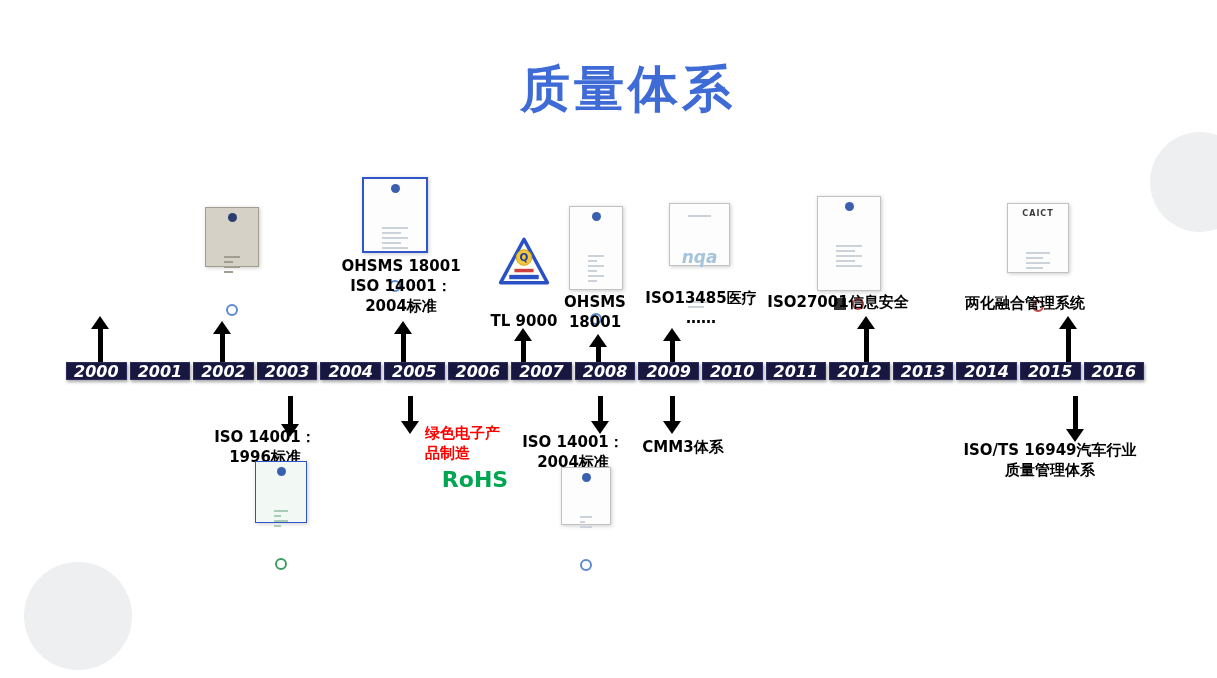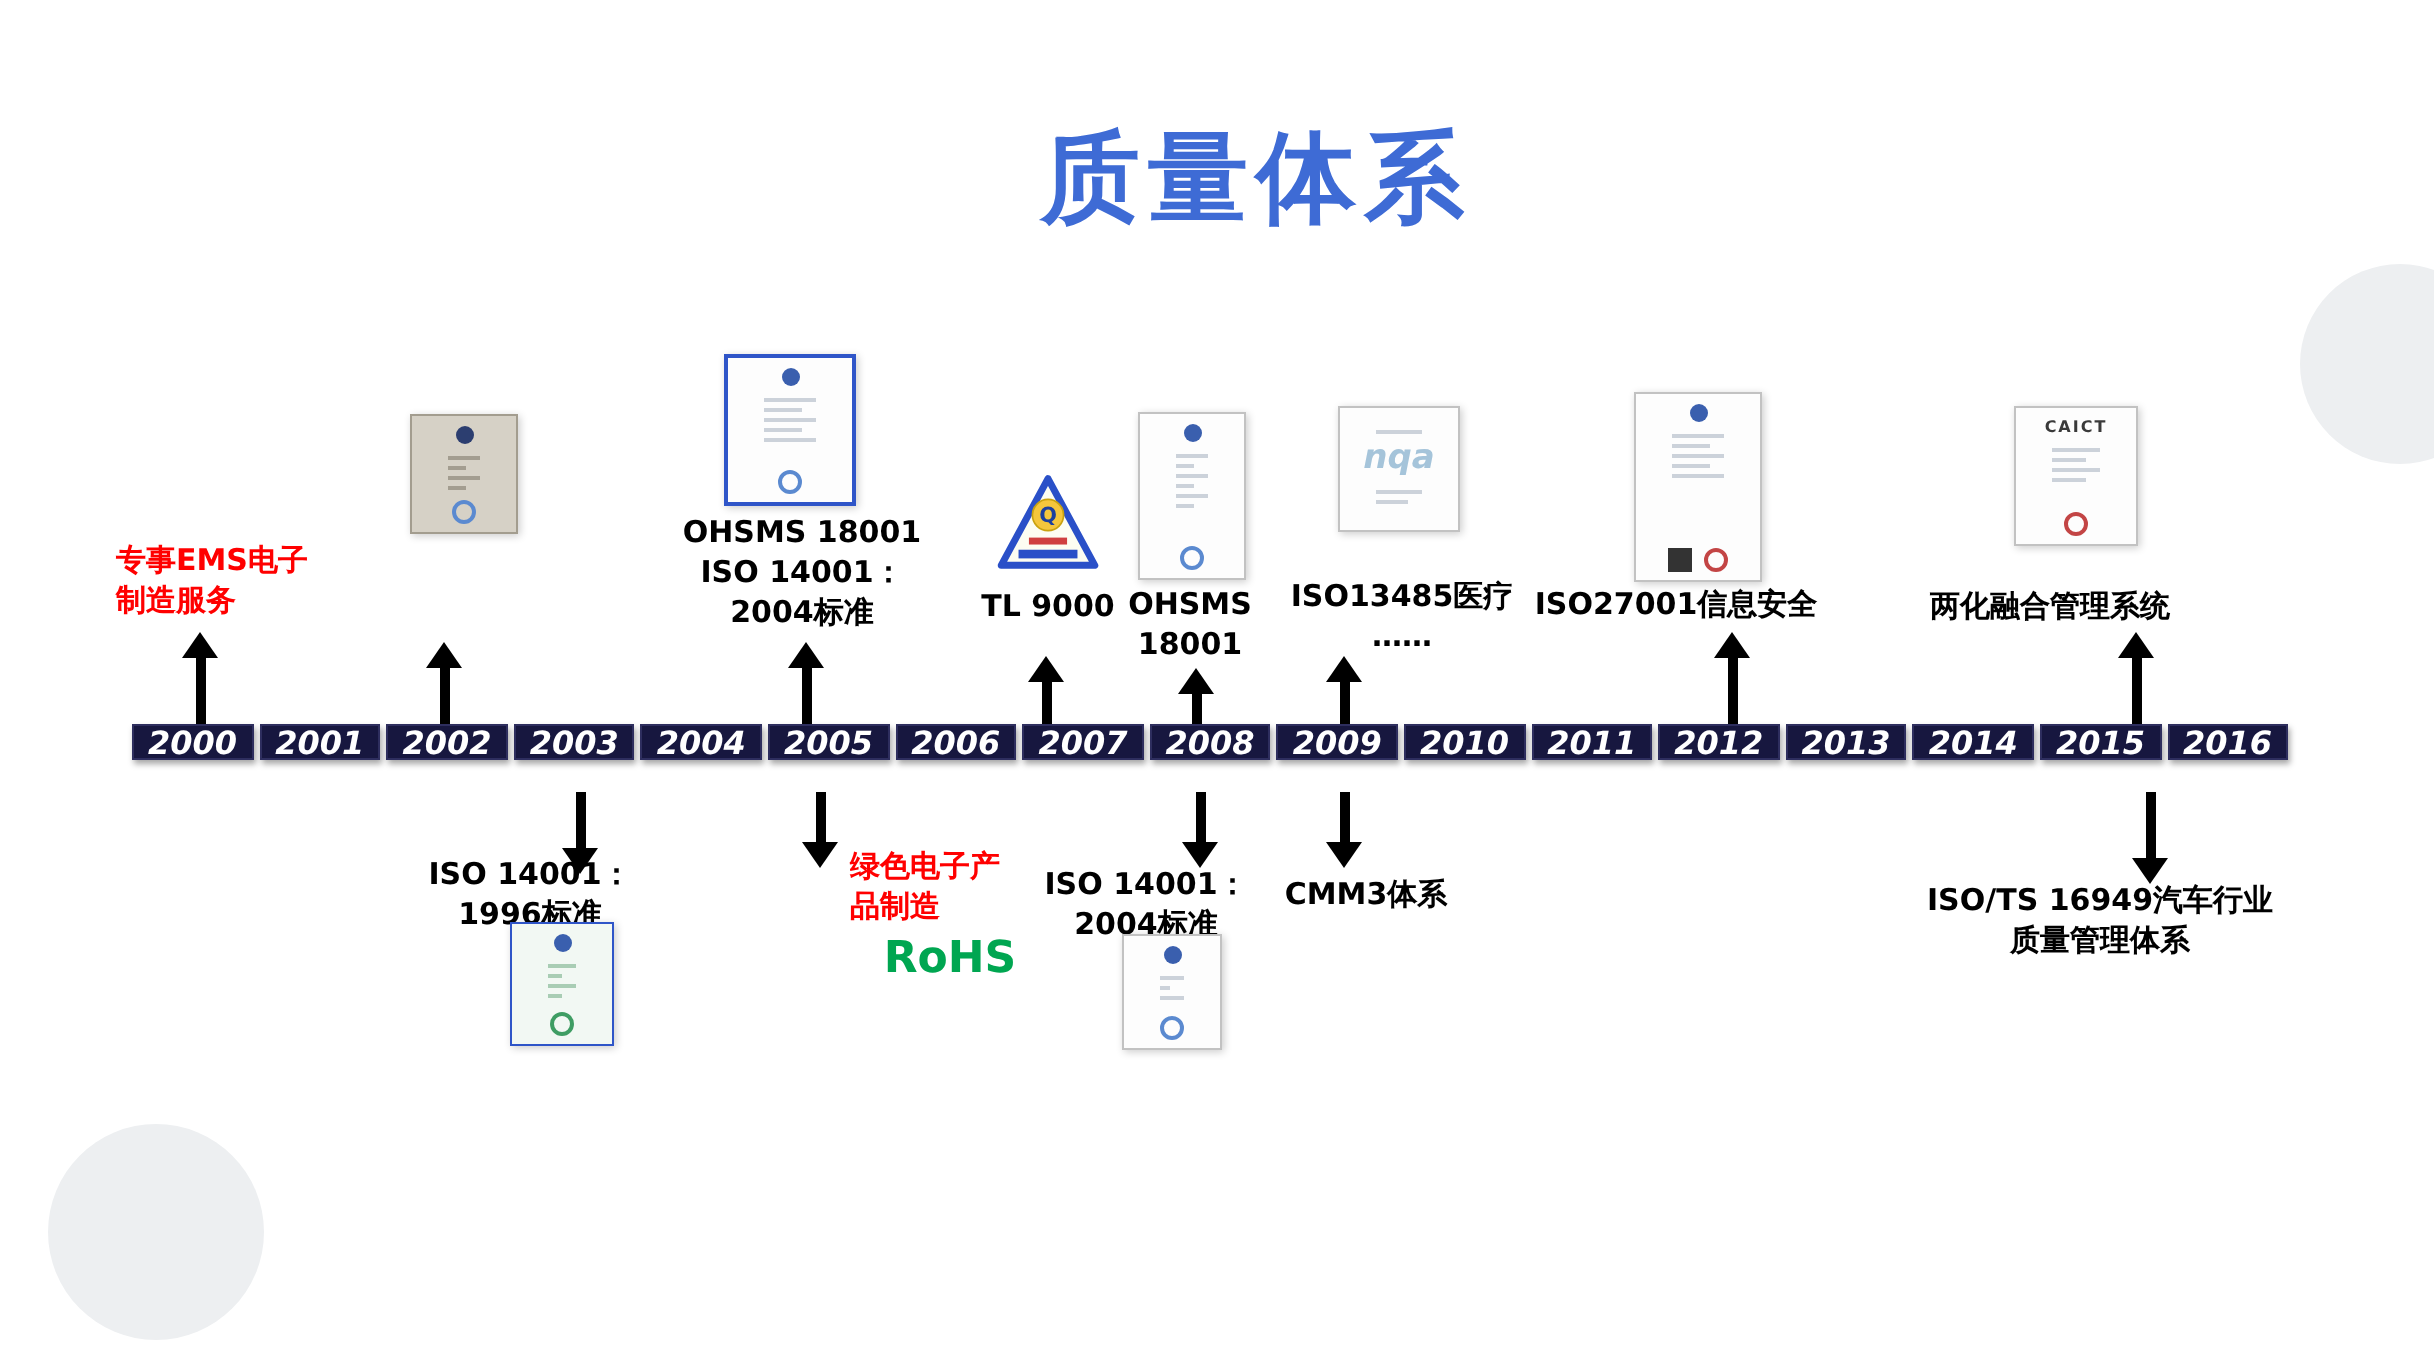--- a/index.html
+++ b/index.html
@@ -25,21 +25,21 @@
 
   .arrow { position:absolute; width:18px; display:flex; flex-direction:column; align-items:center; }
   .arrow .stem { width:5px; background:#000; flex:1 1 auto; }
   .arrow .head-up { width:0; height:0; border-left:9px solid transparent; border-right:9px solid transparent;
                     border-bottom:13px solid #000; flex:0 0 auto; }
   .arrow .head-down { width:0; height:0; border-left:9px solid transparent; border-right:9px solid transparent;
                       border-top:13px solid #000; flex:0 0 auto; }
 
   .cert { position:absolute; background:#fdfdfd; border:1px solid #c2c2c2;
           box-shadow:1px 1px 4px rgba(0,0,0,.2); display:flex; flex-direction:column;
-          align-items:center; padding:5px 16px 4px; }
+          align-items:center; padding:5px 16px 4px;gap:28px; }
   .cert .emblem { width:9px; height:9px; border-radius:50%; background:#3a5fae; flex:0 0 auto; }
   .cert .tlines { width:100%; flex:1 1 auto; margin-top:3px; }
   .cert .tlines i { display:block; height:2px; background:#ccd2da; margin:3px 2px; }
   .cert .tlines i:nth-child(even) { margin-right:9px; }
   .cert .seal { width:12px; height:12px; border-radius:50%; border:2px solid #5b8ad0; flex:0 0 auto; }
   .cert--gray { background:#d6d1c6; border-color:#a39d8f; }
   .cert--gray .tlines i { background:#a39d90; }
   .cert--gray .emblem { background:#2c3e70; }
   .cert--blueb { border:2px solid #2f55c8; }
   .cert--greenb { background:#f2f8f3; border:1px solid #2f55c8; }
@@ -55,22 +55,20 @@
 </head>
 <body>
 
 <div class="slide">
 
   <div class="bg-circle" style="left:1150px; top:132px; width:100px; height:100px;"></div>
   <div class="bg-circle" style="left:24px; top:562px; width:108px; height:108px;"></div>
 
   <div class="title">质量体系</div>
 
-  <div class="label label--red label--left" style="left:58px; top:271px; width:120px;">专事EMS电子
-制造服务</div>
   <div class="arrow" style="left:91px; top:316px; height:46px;">
     <div class="head-up"></div>
       <div class="stem"></div>
   </div>
 
   <div class="cert cert--gray" style="left:205px; top:207px; width:54px; height:60px;">
     <div class="emblem"></div>
     <div class="tlines">
         <i></i>
         <i></i>
@@ -105,21 +103,21 @@
 
   <div class="tl-badge" style="left:498px; top:236px;">
     <svg width="52" height="50" viewBox="0 0 60 56">
       <polygon points="30,3 57,53 3,53" fill="#fdfdf2" stroke="#2a50c8" stroke-width="4" stroke-linejoin="round"></polygon>
       <circle cx="30" cy="24" r="9" fill="#f5c63c" stroke="#caa20f" stroke-width="1"></circle>
       <text x="30" y="28" text-anchor="middle" font-size="12" font-weight="bold" fill="#1c3f9e">Q</text>
       <rect x="19" y="37" width="22" height="4" fill="#d04040"></rect>
       <rect x="13" y="44" width="34" height="5" fill="#2a50c8"></rect>
     </svg>
   </div>
-  <div class="label" style="left:481px; top:294px; width:86px;">TL 9000</div>
+  <div class="label" style="left:481px; top:312px; width:86px;">TL 9000</div>
   <div class="arrow" style="left:514px; top:328px; height:34px;">
     <div class="head-up"></div>
       <div class="stem"></div>
   </div>
 
   <div class="cert" style="left:569px; top:206px; width:54px; height:84px;">
     <div class="emblem"></div>
     <div class="tlines">
         <i></i>
         <i></i>

